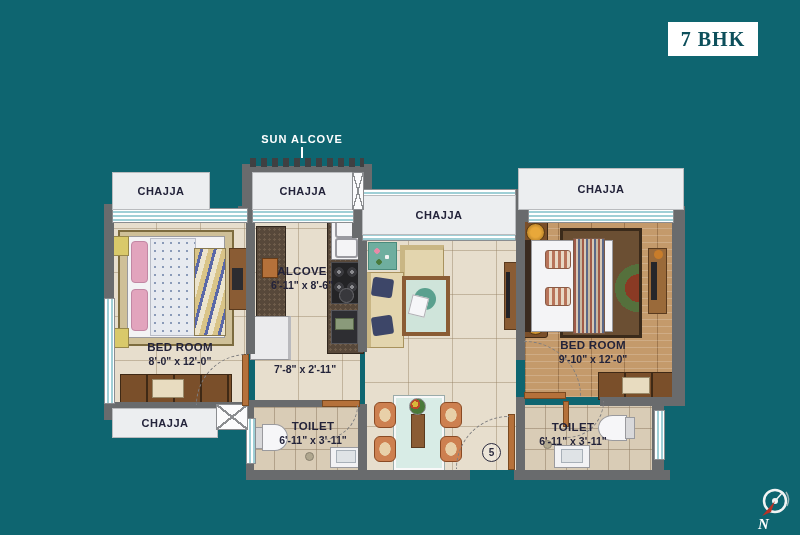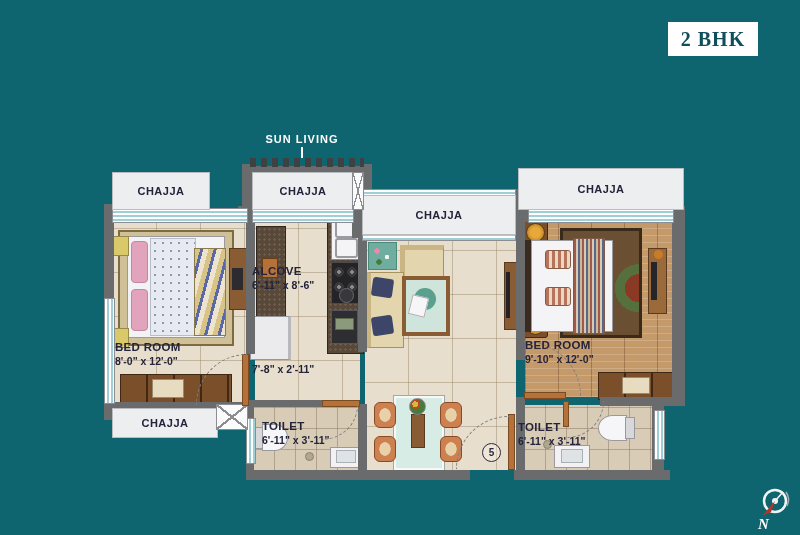--- a/index.html
+++ b/index.html
@@ -26,21 +26,21 @@
   .granite { position:absolute; background-color:#57483a; border:1px solid #30261d;
     background-image:radial-gradient(#6e5c4a 1px, transparent 1.3px); background-size:5px 5px; }
   .wardrobe { position:absolute; background-color:#7a4f2a; border:1px solid #3f2915;
     background-image:repeating-linear-gradient(90deg,transparent 0 25px,#3f2915 25px 27px); }
   .xpanel { position:absolute; background-color:#fbfbfc; border:1px solid #8b8d90;
     background-image:linear-gradient(to bottom right,transparent 47%,#8b8d90 47%,#8b8d90 53%,transparent 53%),
                      linear-gradient(to bottom left,transparent 47%,#8b8d90 47%,#8b8d90 53%,transparent 53%); }
   .teeth { position:absolute; background:repeating-linear-gradient(90deg,#3f4042 0 6px,transparent 6px 11px); }
   .leaf { position:absolute; background:#b5713a; border:1px solid #7a4a20; }
   .arc { position:absolute; }
-  .room-label { position:absolute; color:#23233a; font-weight:bold; text-align:left; line-height:1.3; }
+  .room-label { position:absolute; color:#23233a; font-weight:bold; text-align:center; line-height:1.3; }
   .room-label .nm { font-size:11.5px; letter-spacing:.3px; }
   .room-label .sz { font-size:10.5px; }
   .furn { position:absolute; }
   .chair { position:absolute; width:20px; height:24px; background:#cd8050; border:1px solid #8a4a24; border-radius:6px;
     background-image:radial-gradient(ellipse at center,#e8d0a8 38%,transparent 42%); }
   .badge { position:absolute; left:668px; top:22px; width:90px; height:34px; background:#ffffff;
     color:#0d4f5b; font-family:"Liberation Serif", serif; font-weight:bold; font-size:20px; letter-spacing:1px;
     display:flex; align-items:center; justify-content:center; }
   .subtitle { position:absolute; left:640px; top:66px; width:146px; text-align:center; color:#ffffff;
     font-family:"Liberation Serif", serif; font-weight:bold; font-size:23px; letter-spacing:1.5px; }
@@ -175,21 +175,21 @@
   <div class="win-v" style="left:654px;top:410px;width:9px;height:48px;"></div>
 
   <div class="chajja" style="left:112px;top:172px;width:96px;height:36px;">CHAJJA</div>
   <div class="chajja" style="left:252px;top:172px;width:100px;height:36px;">CHAJJA</div>
   <div class="chajja" style="left:362px;top:195px;width:152px;height:38px;">CHAJJA</div>
   <div class="chajja" style="left:518px;top:168px;width:164px;height:40px;">CHAJJA</div>
   <div class="chajja" style="left:112px;top:408px;width:104px;height:28px;">CHAJJA</div>
   <div class="xpanel" style="left:352px;top:172px;width:10px;height:36px;"></div>
   <div class="xpanel" style="left:216px;top:404px;width:30px;height:24px;"></div>
   <div class="teeth" style="left:250px;top:158px;width:114px;height:9px;"></div>
-  <div class="sun-label">SUN LIVING</div>
+  <div class="sun-label">SUN ALCOVE</div>
   <div class="abs" style="left:301px;top:147px;width:2px;height:11px;background:#ffffff;"></div>
 
   <div class="leaf" style="left:242px;top:354px;width:5px;height:50px;"></div>
   <div class="arc" style="left:196px;top:354px;width:50px;height:50px;border-top:1.5px dashed #7e7e80;border-left:1.5px dashed #7e7e80;border-top-left-radius:100%;"></div>
   <div class="leaf" style="left:322px;top:400px;width:36px;height:5px;"></div>
   <div class="arc" style="left:322px;top:405px;width:35px;height:34px;border-bottom:1.5px dashed #7e7e80;border-right:1.5px dashed #7e7e80;border-bottom-right-radius:100%;"></div>
   <div class="leaf" style="left:508px;top:414px;width:5px;height:54px;"></div>
   <div class="arc" style="left:456px;top:416px;width:52px;height:52px;border-top:1.5px dashed #7e7e80;border-left:1.5px dashed #7e7e80;border-top-left-radius:100%;"></div>
   <div class="leaf" style="left:524px;top:392px;width:40px;height:5px;"></div>
   <div class="arc" style="left:524px;top:341px;width:56px;height:54px;border-top:1.5px dashed #7e7e80;border-right:1.5px dashed #7e7e80;border-top-right-radius:100%;"></div>
@@ -216,21 +216,21 @@
   </div>
   <div class="room-label" style="left:262px;top:419px;width:102px;">
     <div class="nm">TOILET</div>
     <div class="sz">6'-11" x 3'-11"</div>
   </div>
   <div class="room-label" style="left:518px;top:420px;width:110px;">
     <div class="nm">TOILET</div>
     <div class="sz">6'-11" x 3'-11"</div>
   </div>
 
-  <div class="badge">2 BHK</div>
+  <div class="badge">7 BHK</div>
 
   <div class="abs" style="left:750px;top:484px;width:48px;height:48px;">
     <svg width="48" height="48" viewBox="0 0 48 48">
       <circle cx="25" cy="17" r="11" fill="none" stroke="#f2f4f4" stroke-width="2.5"></circle>
       <path d="M 36 8 A 14 14 0 0 1 37 22" fill="none" stroke="#9ab4b6" stroke-width="1.5"></path>
       <circle cx="25" cy="17" r="3" fill="#f2f4f4"></circle>
       <path d="M 25 17 L 12 32 L 21 28 Z" fill="#b83226"></path>
       <path d="M 25 17 L 33 8" stroke="#f2f4f4" stroke-width="1.5"></path>
       <text x="8" y="45" fill="#ffffff" font-size="15" font-style="italic" font-weight="bold" font-family="Liberation Serif, serif">N</text>
     </svg>

